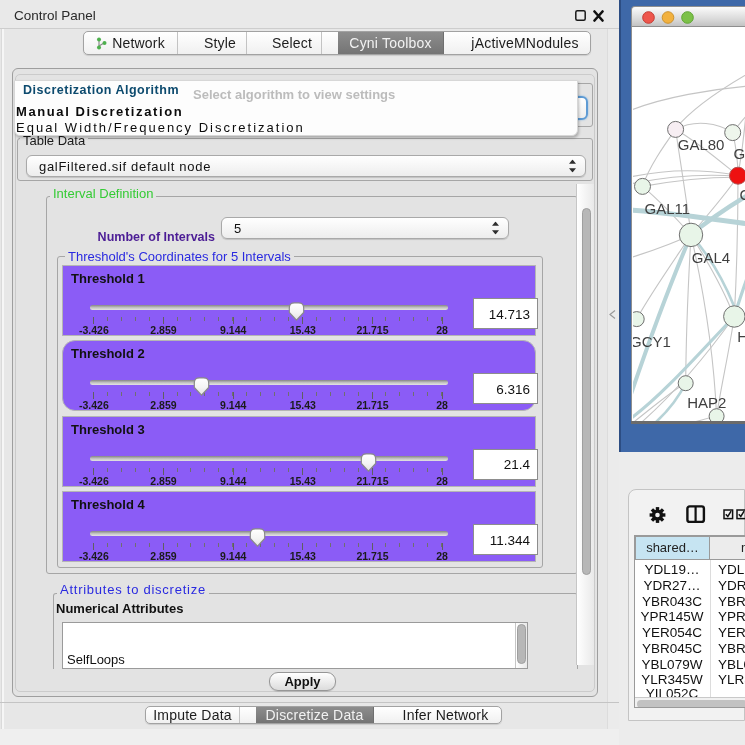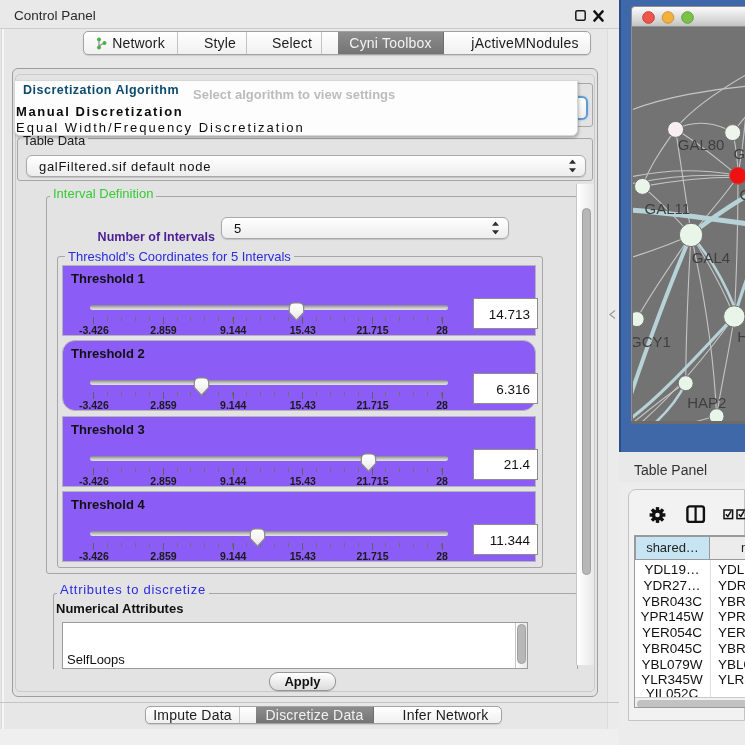--- a/index.html
+++ b/index.html
@@ -42,21 +42,21 @@
   .sbtrack { position:absolute; background:linear-gradient(90deg,#ffffff,#e9e9e9); border-left:1px solid #c6c6c6; }
   .sbthumb { position:absolute; background:#b7b7b7; border:1px solid #9f9f9f; border-radius:6px; }
   
   #popup { left:14px; top:80px; width:564px; height:56px; z-index:60; background:#fdfdfd; border:1px solid #d7d7d7; border-radius:0 0 6px 6px; box-shadow:1px 2px 3px rgba(0,0,0,0.25); }
   
   #apply { left:269px; top:672px; width:67px; height:19px; border:1px solid #969696; border-radius:9px; background:linear-gradient(#ffffff,#dcdcdc); font-size:13px; font-weight:bold; color:#111; text-align:center; line-height:17px; box-shadow:0 1px 1px rgba(0,0,0,0.12); }
   
   #blue { left:619px; top:0; width:126px; height:452px; background:#3e68a8; border-left:2px solid #2c4d83; }
   #netwin { left:631px; top:6px; width:114px; height:418px; }
   #nettitle { left:0; top:0; width:114px; height:21px; background:linear-gradient(#fbfbfb,#d6d6d6 70%,#c3c3c3); border:1px solid #8f8f8f; border-right:none; border-radius:4px 0 0 0; }
-  #netcanvas { left:0; top:21px; width:114px; height:394px; background:#737373; border-left:1px solid #8f8f8f; overflow:hidden; }
+  #netcanvas { left:0; top:21px; width:114px; height:394px; background:#ffffff; border-left:1px solid #8f8f8f; overflow:hidden; }
   #netbottom { left:0; top:415px; width:114px; height:3px; background:#6b6b6b; }
   #tpanel { left:619px; top:452px; width:126px; height:293px; background:#ececec; }
   #tpanelbar { left:0; top:0; width:126px; height:30px; background:#e9e9e9; }
   #tpanelbar .t { position:absolute; left:15px; top:10px; font-size:14px; color:#333; }
   #tbox { left:9px; top:37px; width:117px; height:232px; background:#f2f2f2; border:1px solid #c4c4c4; border-radius:8px 0 0 0; }
   #tbl { position:absolute; left:5px; top:45px; width:112px; height:173px; border:1px solid #9a9a9a; background:#fff; overflow:hidden; }
   .hcell { position:absolute; top:0; height:24px; font-size:13px; color:#222; }
   .trow { position:absolute; width:200px; font-size:13.5px; color:#111; height:15.6px; }
 </style>
 </head>
@@ -328,23 +328,20 @@
           <text x="78" y="236.3" text-anchor="middle">GAL4</text>
           <text x="17.5" y="319.5" text-anchor="middle">GCY1</text>
           <text x="104.3" y="314.7">HA</text>
           <text x="73.8" y="381.4" text-anchor="middle">HAP2</text>
         </g>
       </svg>
     </div>
     <div id="netbottom" class="a"></div>
   </div>
   <div id="tpanel" class="a">
-    <div id="tpanelbar" class="a">
-        <span class="t">Table Panel</span>
-      </div>
     <div id="tbox" class="a">
       <svg class="a" style="left:14.5px; top:14.5px;" width="110" height="20" viewBox="0 0 100 20">
 
         <g transform="translate(8.5,10)" fill="#111">
           <g id="teeth">
               <rect x="-1.7" y="-7.9" width="3.4" height="3.4"></rect>
               <rect x="-1.7" y="4.5" width="3.4" height="3.4"></rect>
               <rect x="-7.9" y="-1.7" width="3.4" height="3.4"></rect>
               <rect x="4.5" y="-1.7" width="3.4" height="3.4"></rect>
               <rect x="-1.7" y="-7.9" width="3.4" height="3.4" transform="rotate(45)"></rect>

